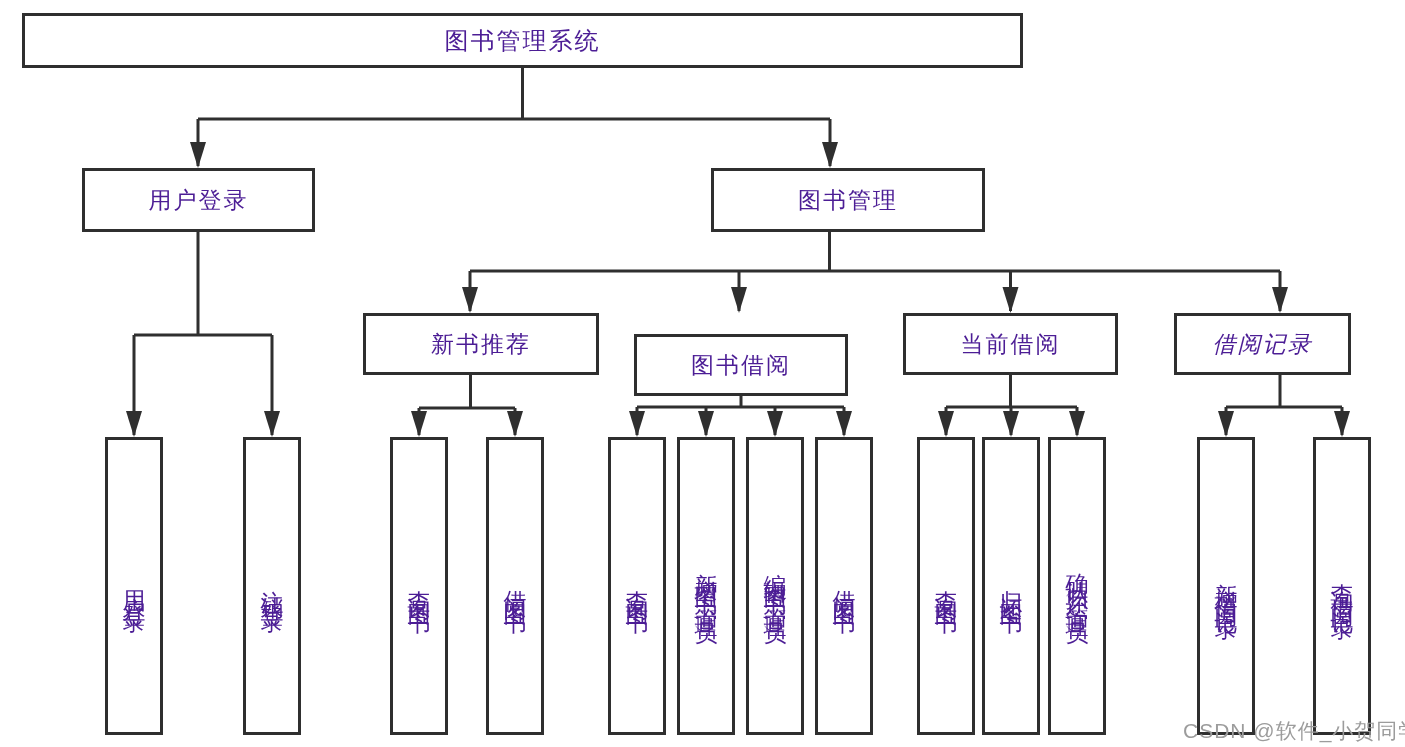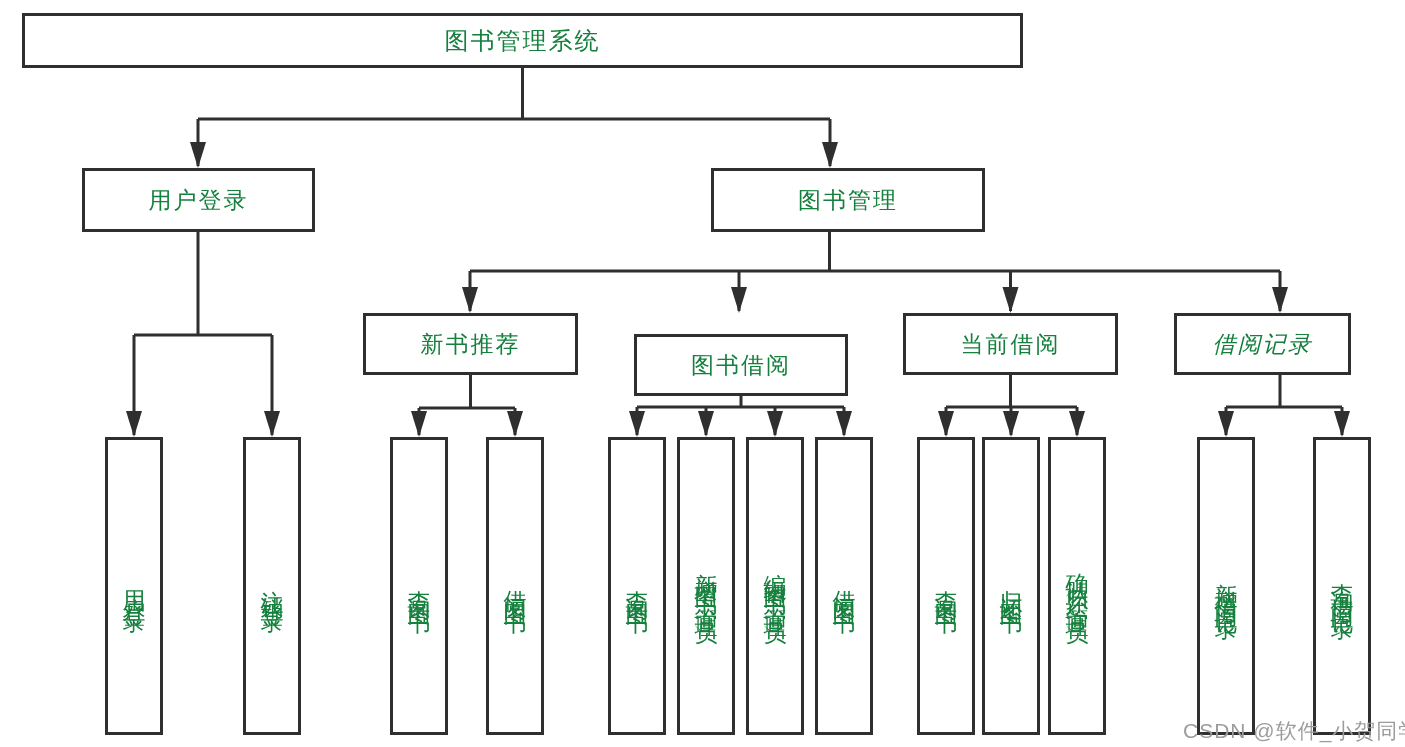--- a/index.html
+++ b/index.html
@@ -22,40 +22,40 @@
     height: 747px;
   }
   .node {
     position: absolute;
     box-sizing: border-box;
     border: 3px solid #2f2f2f;
     background: #ffffff;
     display: flex;
     align-items: center;
     justify-content: center;
-    color: #15803d;
+    color: #4c1d95;
     font-size: 23px;
     letter-spacing: 2px;
     text-align: center;
   }
   .node.root   { left: 22px;  top: 13px;  width: 1001px; height: 55px; font-size: 24px; }
   .node.lvl2   { top: 168px; height: 64px; }
   .node.lvl3   { top: 313px; height: 62px; }
   .node.leaf   {
     top: 437px;
     height: 298px;
     width: 58px;
     writing-mode: vertical-rl;
     letter-spacing: 7px;
     font-size: 23px;
     line-height: 1;
   }
   .n-user-login     { left: 82px;   width: 233px; }
   .n-book-mgmt      { left: 711px;  width: 274px; }
-  .n-new-book       { left: 363px;  width: 215px; }
+  .n-new-book       { left: 363px;  width: 236px; }
   .n-book-borrow    { left: 634px;  width: 214px; margin-top: 21px; }
   .n-current-borrow { left: 903px;  width: 215px; }
   .n-borrow-record  { left: 1174px; width: 177px; font-style: italic; }
   .lf-1  { left: 105px; }
   .lf-2  { left: 243px; width: 59px; }
   .lf-3  { left: 390px; }
   .lf-4  { left: 486px; }
   .lf-5  { left: 608px; }
   .lf-6  { left: 677px; }
   .lf-7  { left: 746px; }

